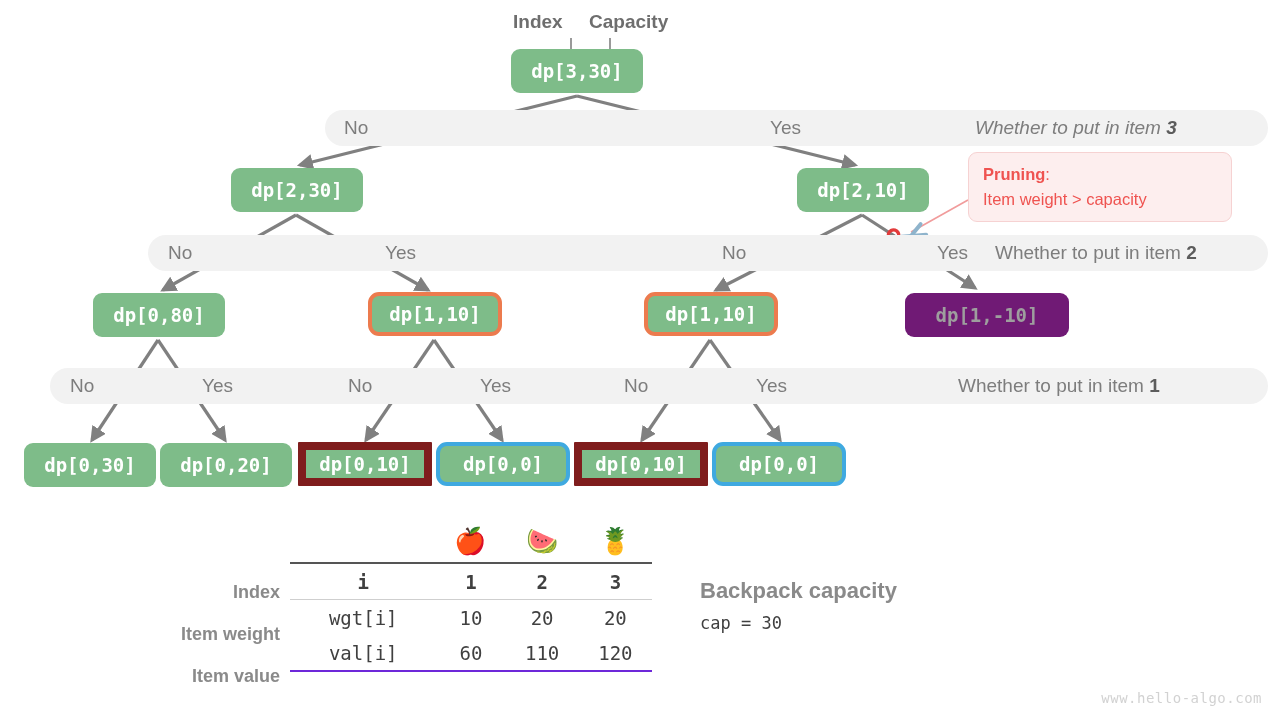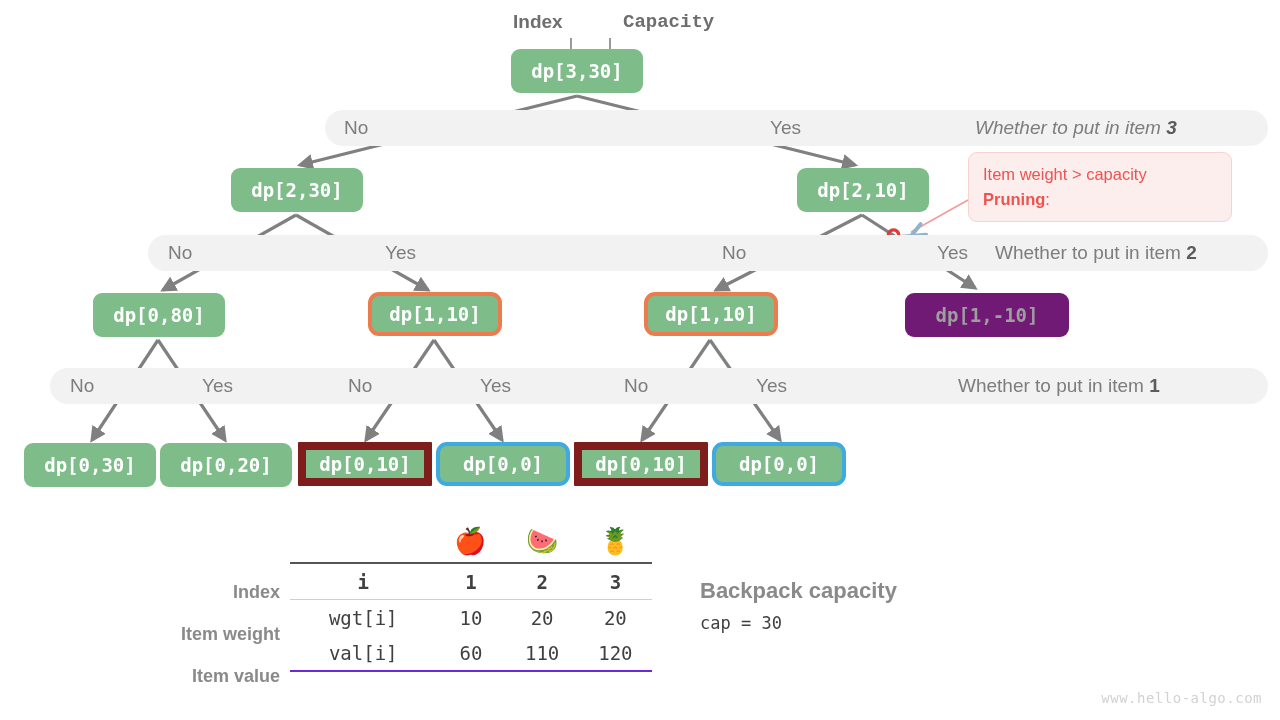--- a/index.html
+++ b/index.html
@@ -211,21 +211,21 @@
 
     <g transform="translate(911,236) rotate(-28)">
       <line x1="-14" y1="6" x2="14" y2="-6" stroke="#8fb4cc" stroke-width="4" stroke-linecap="round"></line>
       <line x1="-14" y1="-6" x2="14" y2="6" stroke="#8fb4cc" stroke-width="4" stroke-linecap="round"></line>
       <circle cx="-15" cy="-9" r="5.2" fill="none" stroke="#e23b3b" stroke-width="3.4"></circle>
       <circle cx="-15" cy="9" r="5.2" fill="none" stroke="#e23b3b" stroke-width="3.4"></circle>
     </g>
   </svg>
 
   <div class="headnote" style="left:513px; top:11px;">Index</div>
-  <div class="headnote" style="left:623px; top:11px;font-family:Liberation Mono, monospace;">Capacity</div>
+  <div class="headnote" style="left:589px; top:11px;">Capacity</div>
   <div class="tick" style="left:570px; top:38px; height:16px;"></div>
   <div class="tick" style="left:609px; top:38px; height:16px;"></div>
 
   <div class="rowbar" style="left:325px; top:110px; width:943px;"></div>
   <div class="rowlabel" style="left:344px; top:110px;">No</div>
   <div class="rowlabel" style="left:770px; top:110px;">Yes</div>
   <div class="rowtitle" style="left:975px; top:110px;font-style:italic;">
     <span>Whether to put in item </span><b>3</b>
   </div>
 
@@ -260,22 +260,22 @@
   <div class="node muted" style="left:905px; top:293px; width:164px;">dp[1,-10]</div>
 
   <div class="node" style="left:24px; top:443px; width:132px;">dp[0,30]</div>
   <div class="node" style="left:160px; top:443px; width:132px;">dp[0,20]</div>
   <div class="node purple" style="left:298px; top:442px; width:134px;">dp[0,10]</div>
   <div class="node blue" style="left:436px; top:442px; width:134px;">dp[0,0]</div>
   <div class="node purple" style="left:574px; top:442px; width:134px;">dp[0,10]</div>
   <div class="node blue" style="left:712px; top:442px; width:134px;">dp[0,0]</div>
 
   <div id="pruning-box">
+    <div><span class="t1">Pruning</span><span>:</span></div>
     <div>Item weight &gt; capacity</div>
-    <div><span class="t1">Pruning</span><span>:</span></div>
   </div>
 
   <div id="rowheads">
     <div class="rowhead" style="top:62px;">Index</div>
     <div class="rowhead" style="top:104px;">Item weight</div>
     <div class="rowhead" style="top:146px;">Item value</div>
   </div>
 
   <div id="table-wrap">
     <table id="itemtable">

